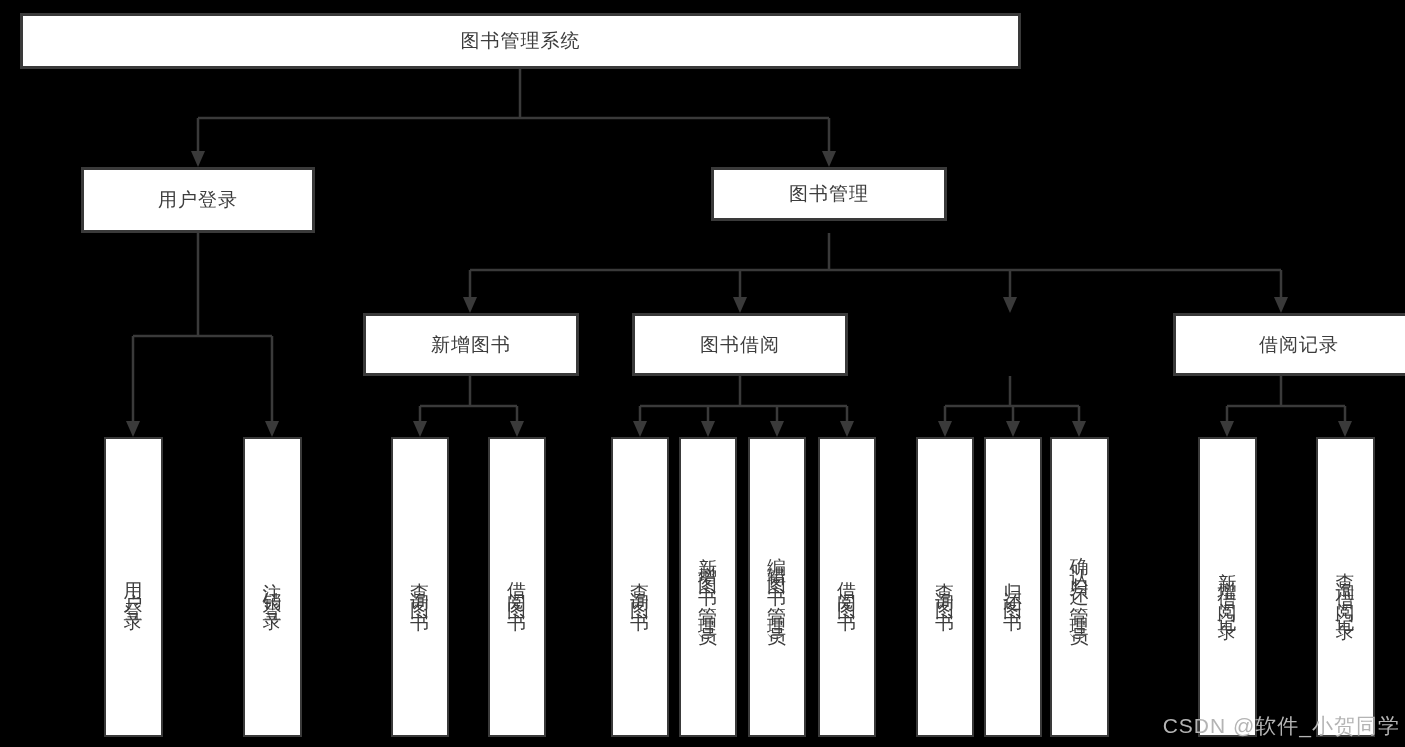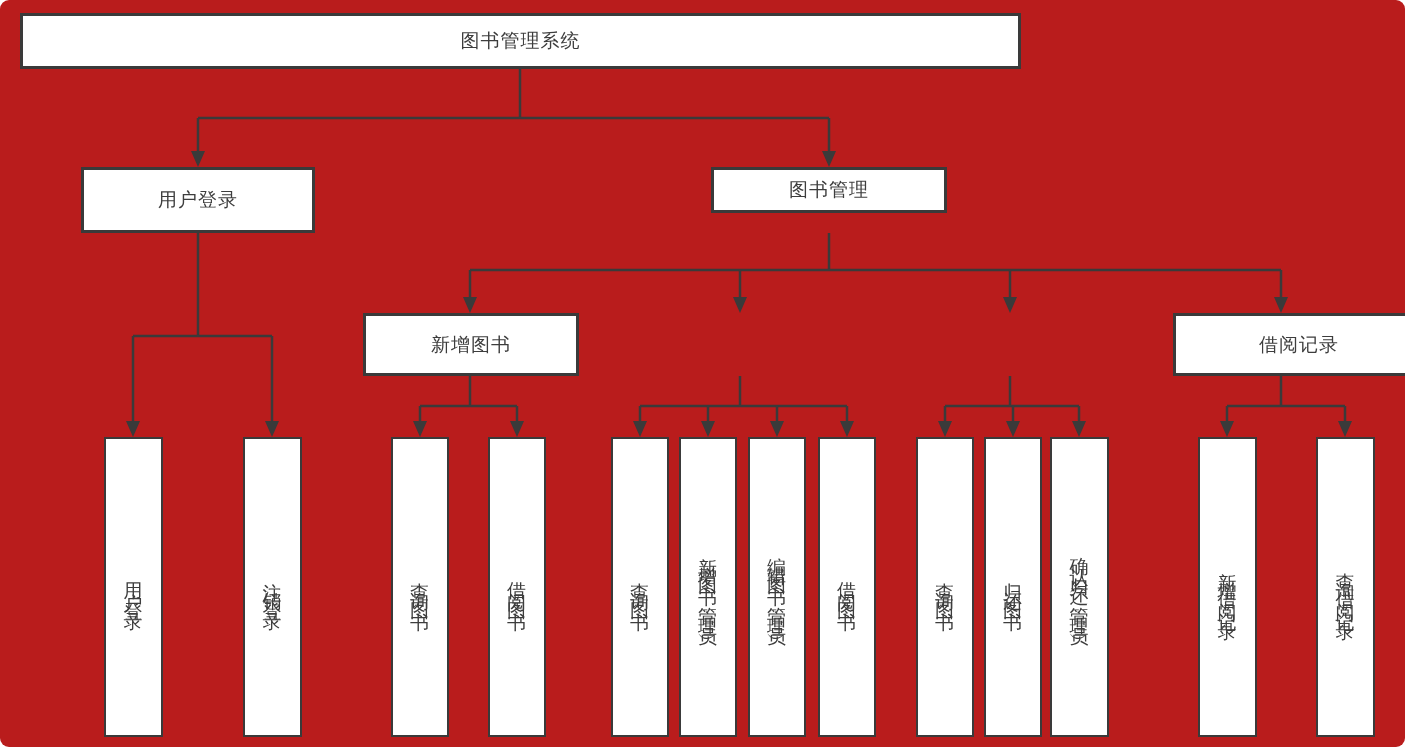--- a/index.html
+++ b/index.html
@@ -5,23 +5,22 @@
   html, body {
     margin: 0;
     padding: 0;
     background: #ffffff;
     font-family: "Liberation Sans", "DejaVu Sans", sans-serif;
   }
   .canvas {
     position: relative;
     width: 1405px;
     height: 747px;
-    background: #b91c1c;
+    background: #000000;
     overflow: hidden;
-    border-radius: 9px;
   }
   .connectors {
     position: absolute;
     left: 0;
     top: 0;
     z-index: 1;
   }
   .node {
     position: absolute;
     box-sizing: border-box;
@@ -124,37 +123,39 @@
       <polygon points="1006,421 1020,421 1013,437"></polygon>
       <polygon points="1072,421 1086,421 1079,437"></polygon>
       <polygon points="1220,421 1234,421 1227,437"></polygon>
       <polygon points="1338,421 1352,421 1345,437"></polygon>
     </g>
   </svg>
 
   <div class="node h" style="left:20px; top:13px; width:1001px; height:56px;">图书管理系统</div>
 
   <div class="node h" style="left:81px; top:167px; width:234px; height:66px;">用户登录</div>
-  <div class="node h" style="left:711px; top:167px; width:236px; height:46px;">图书管理</div>
+  <div class="node h" style="left:711px; top:167px; width:236px; height:54px;">图书管理</div>
 
   <div class="node h" style="left:363px; top:313px; width:216px; height:63px;">新增图书</div>
+  <div class="node h" style="left:632px; top:313px; width:216px; height:63px;">图书借阅</div>
   <div class="node h" style="left:1173px; top:313px; width:252px; height:63px;">借阅记录</div>
 
   <div class="node v" style="left:104px; top:437px; width:59px; height:300px;">用户登录</div>
   <div class="node v" style="left:243px; top:437px; width:59px; height:300px;">注销登录</div>
 
   <div class="node v" style="left:391px; top:437px; width:58px; height:300px;">查询图书</div>
   <div class="node v" style="left:488px; top:437px; width:58px; height:300px;">借阅图书</div>
 
   <div class="node v" style="left:611px; top:437px; width:58px; height:300px;">查询图书</div>
   <div class="node v" style="left:679px; top:437px; width:58px; height:300px;">新增图书（管理员）</div>
   <div class="node v" style="left:748px; top:437px; width:58px; height:300px;">编辑图书（管理员）</div>
   <div class="node v" style="left:818px; top:437px; width:58px; height:300px;">借阅图书</div>
 
   <div class="node v" style="left:916px; top:437px; width:58px; height:300px;">查询图书</div>
   <div class="node v" style="left:984px; top:437px; width:58px; height:300px;">归还图书</div>
   <div class="node v" style="left:1050px; top:437px; width:59px; height:300px;">确认归还（管理员）</div>
 
   <div class="node v" style="left:1198px; top:437px; width:59px; height:300px;">新增借阅记录</div>
   <div class="node v" style="left:1316px; top:437px; width:59px; height:300px;">查询借阅记录</div>
 
+  <div class="watermark">CSDN @软件_小贺同学</div>
 
 </div>
 
 </body></html>

